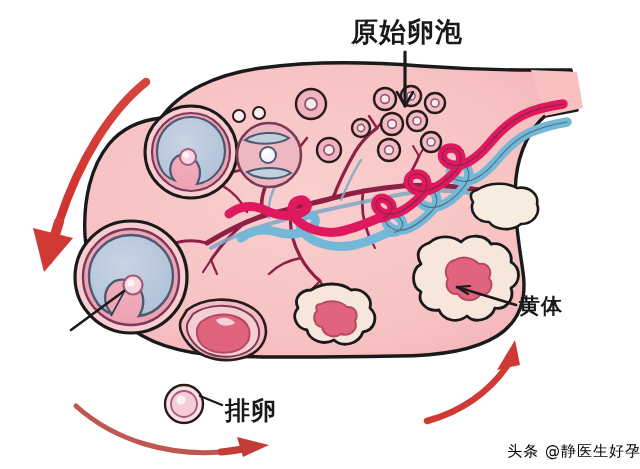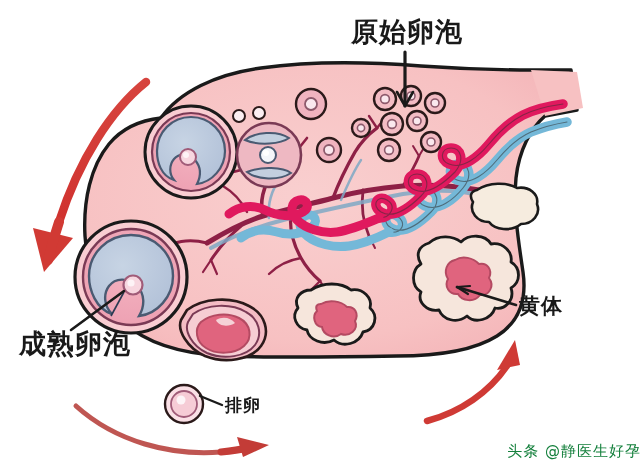--- a/index.html
+++ b/index.html
@@ -17,25 +17,25 @@
     position:absolute;
     font-family:"DejaVu Sans","Liberation Sans",sans-serif;
     font-weight:700;
     color:#191919;
     white-space:nowrap;
     letter-spacing:1px;
   }
   #label-primordial{left:340px;top:14px;font-size:27px;}
   #label-mature{left:8px;top:326px;font-size:27px;}
   #label-corpus{left:508px;top:292px;font-size:21px;}
-  #label-ovulation{left:214px;top:394px;font-size:17px;}
+  #label-ovulation{left:214px;top:394px;font-size:25px;}
   #watermark{
     position:absolute;right:10px;bottom:8px;
     font-family:"DejaVu Sans","Liberation Sans",sans-serif;
-    font-size:15px;color:#15803d;letter-spacing:1px;white-space:nowrap;
+    font-size:15px;color:#000000;letter-spacing:1px;white-space:nowrap;
   }
 </style>
 </head>
 <body>
 
 <div id="stage">
 
   <svg class="layer" viewBox="0 0 640 469">
     <defs>
       <radialGradient id="gradOvary" cx="45%" cy="45%" r="70%">
@@ -302,21 +302,20 @@
 
     <g>
       <path d="M416 421 C 450 412, 478 392, 496 366" fill="none" stroke="#cf3a35" stroke-width="6.5" stroke-linecap="round"></path>
       <path d="M504 340 L 486 370 L 509 365 Z" fill="#cf3a35"></path>
     </g>
 
   </svg>
 
   <div class="label" id="label-primordial">原始卵泡</div>
 
-  <div class="label" id="label-mature">成熟卵泡</div>
 
   <div class="label" id="label-corpus">黄体</div>
 
   <div class="label" id="label-ovulation">排卵</div>
 
   <div id="watermark">头条 @静医生好孕</div>
 
 </div>
 
 </body></html>

